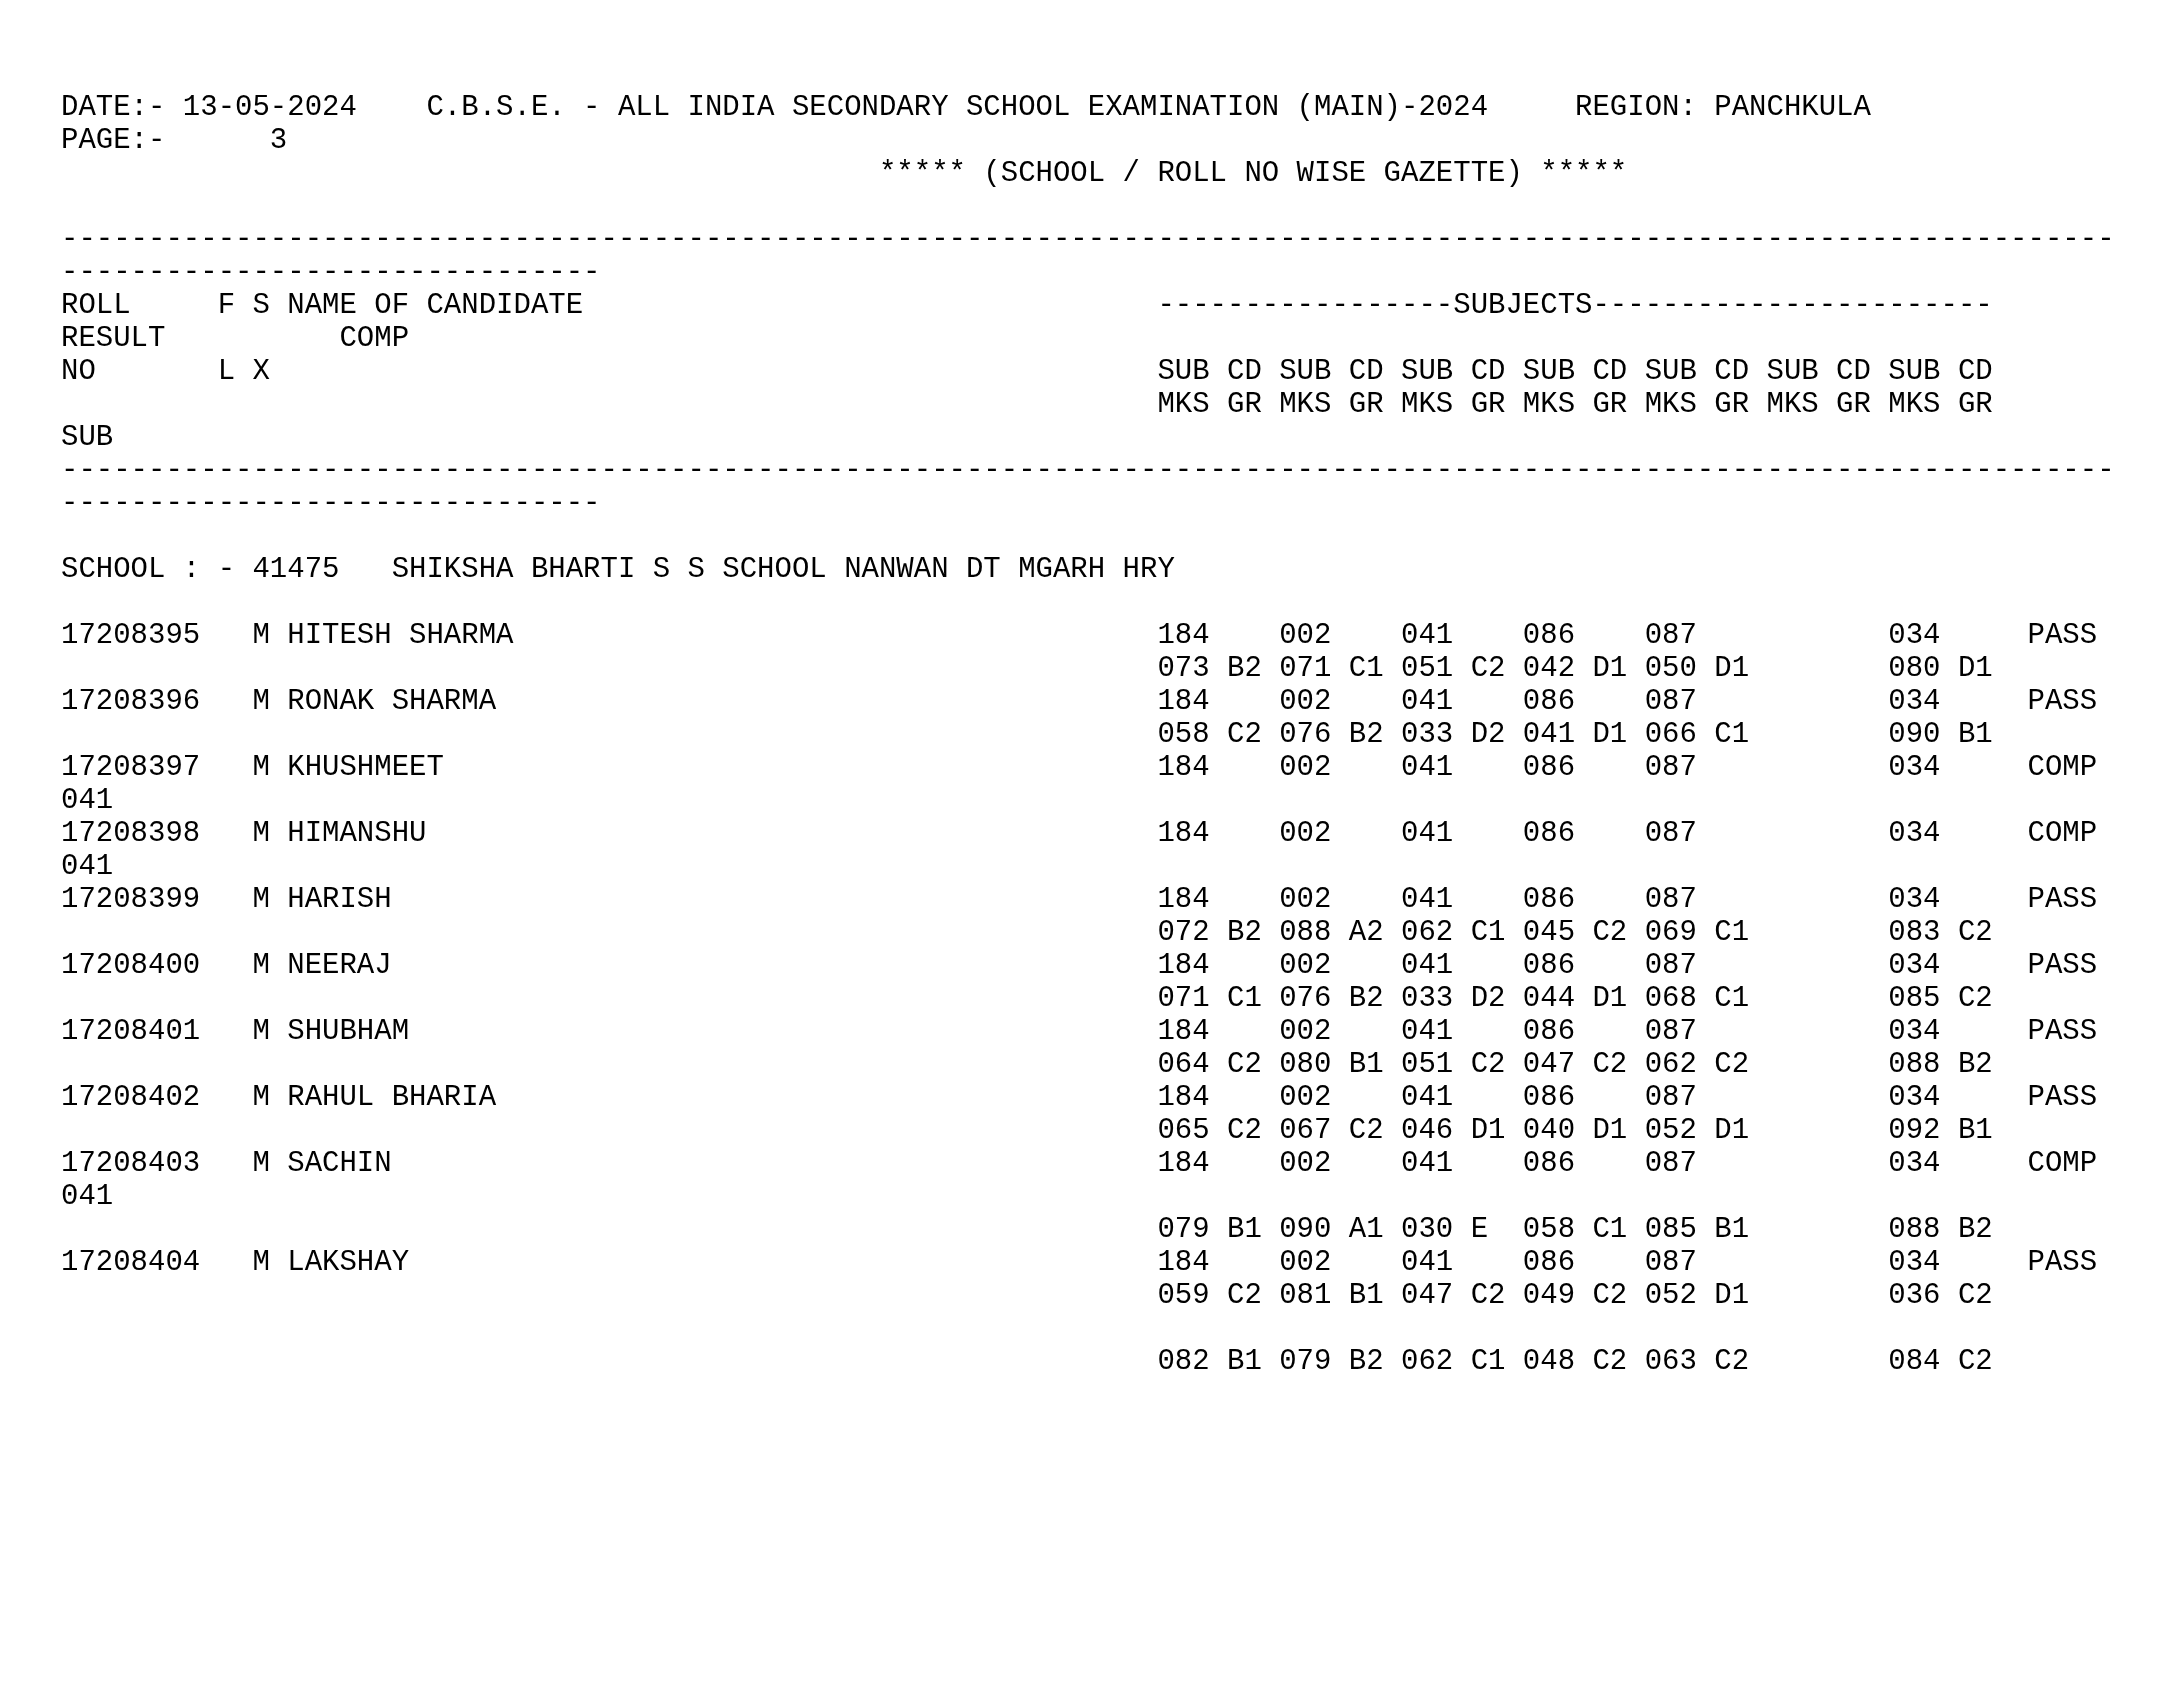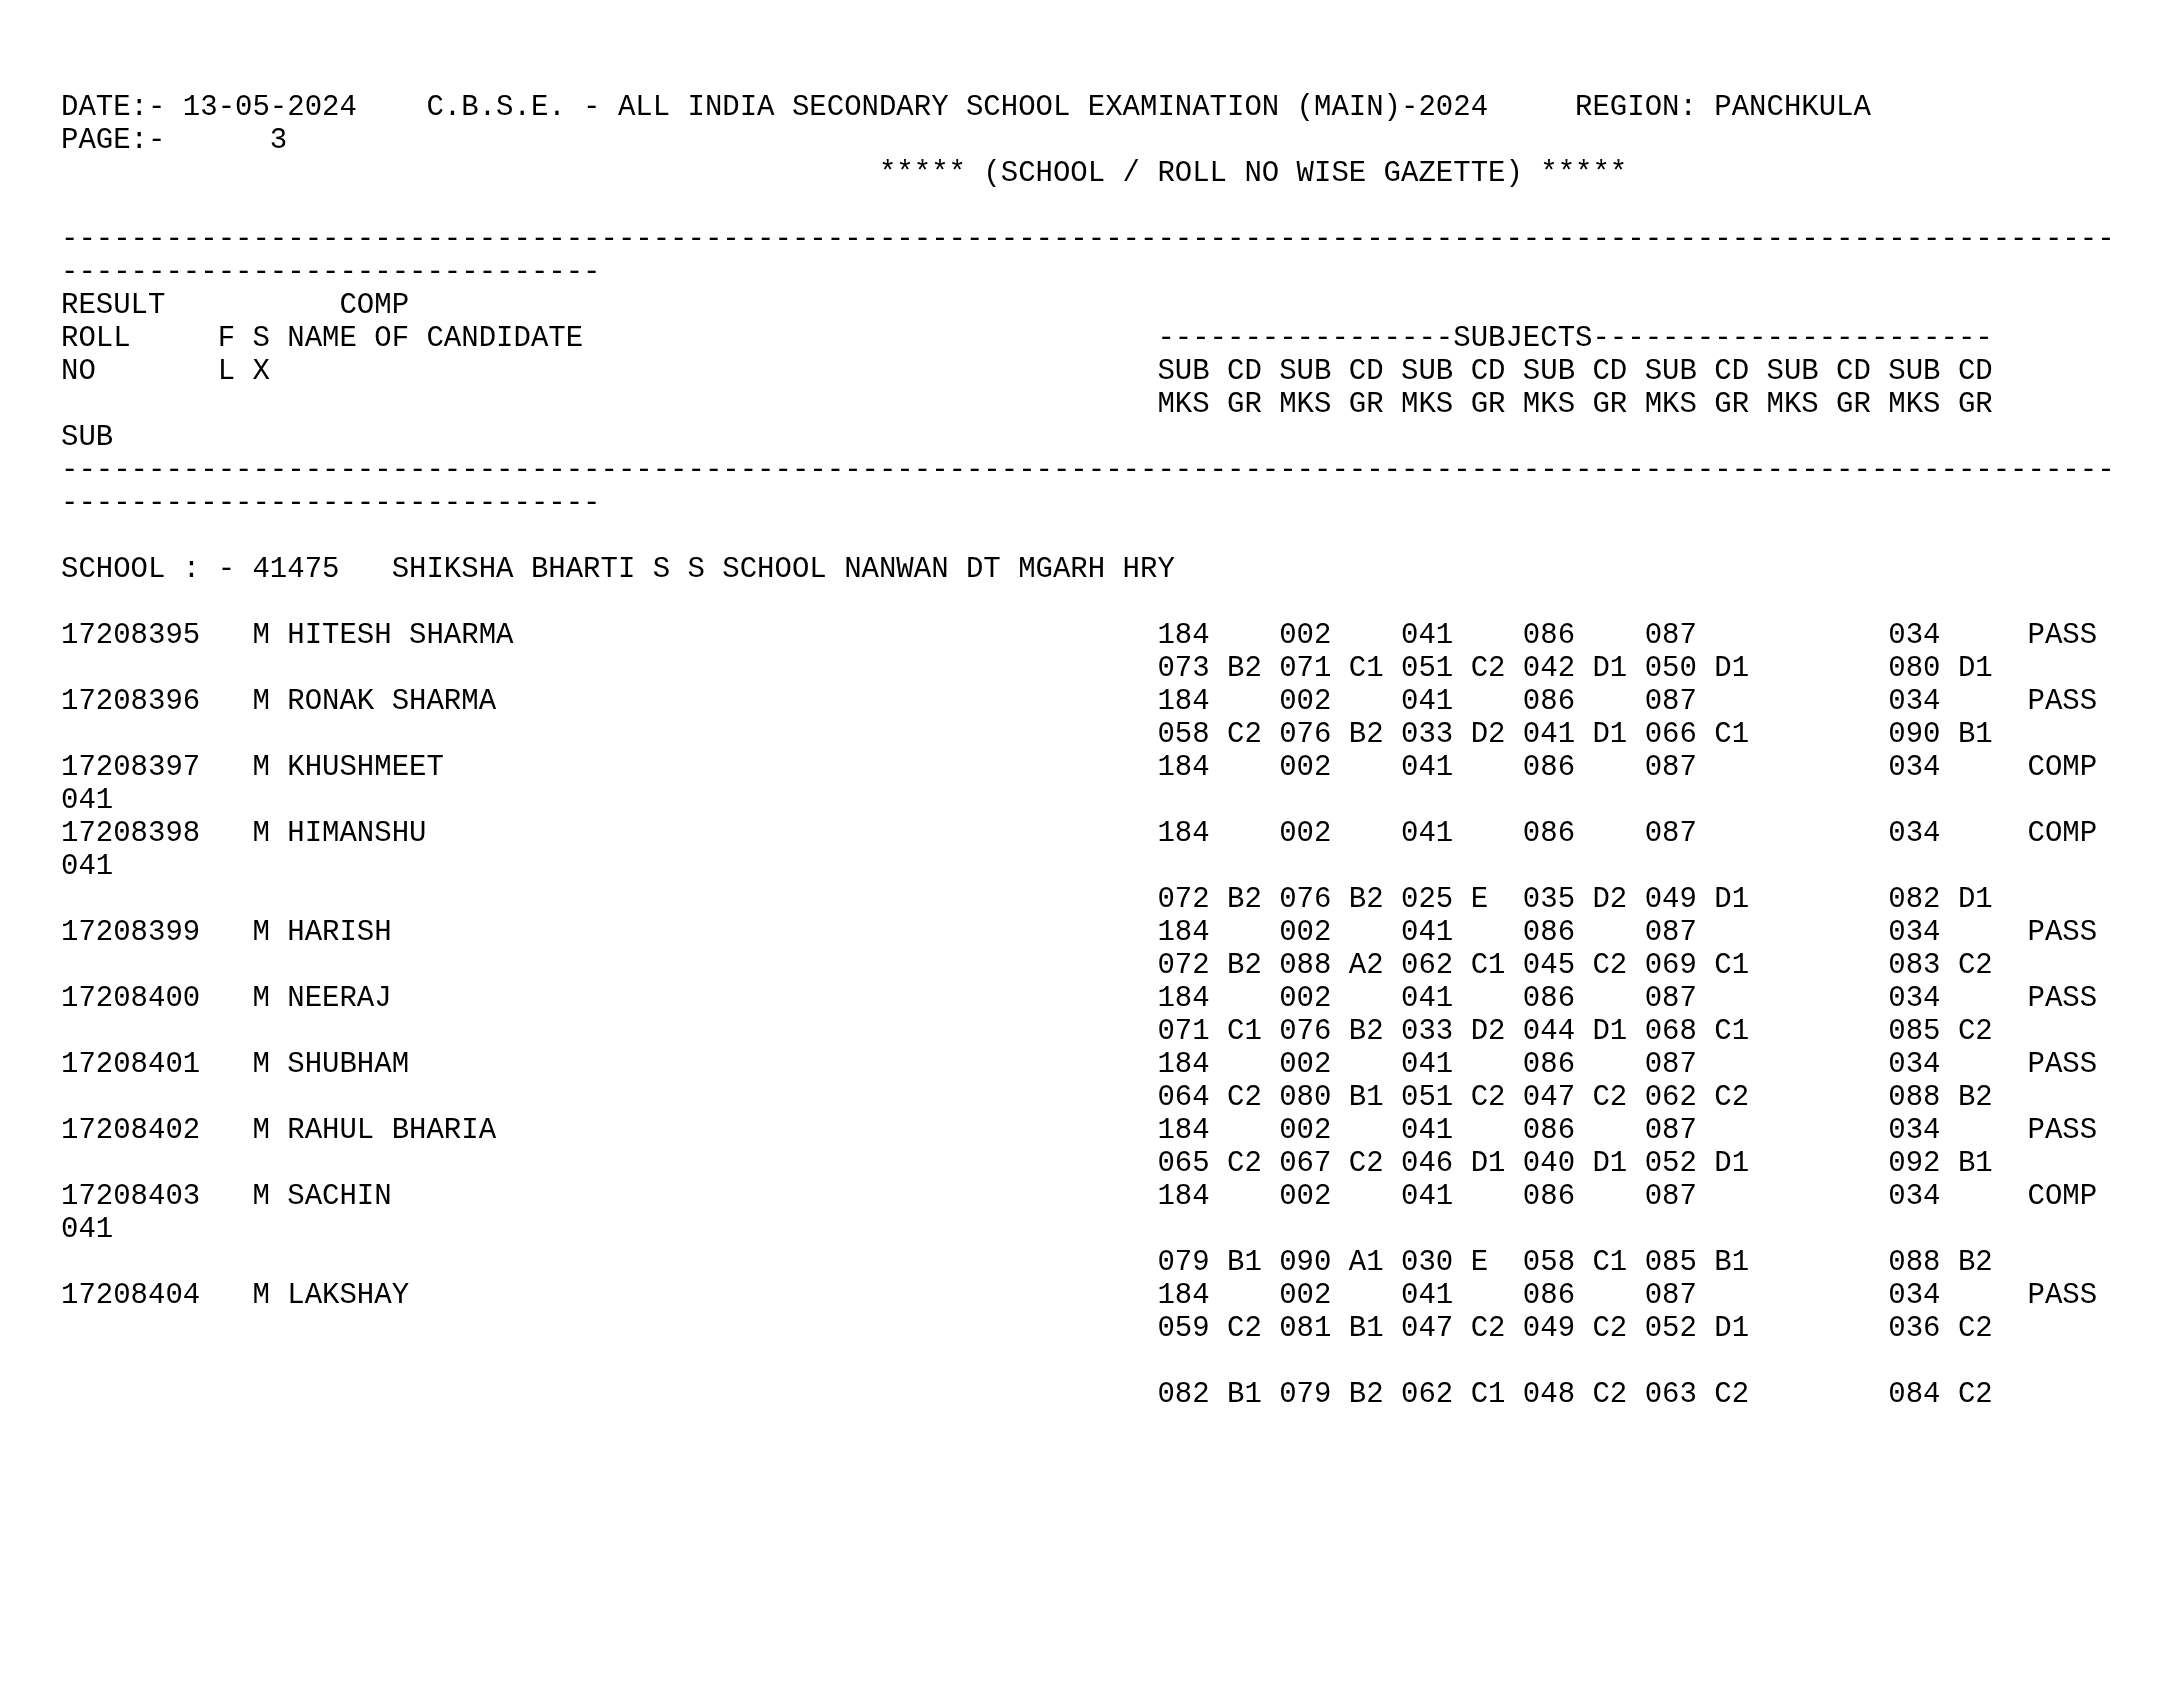--- a/index.html
+++ b/index.html
@@ -30,39 +30,38 @@
 <body>
 
 <div class="page">
   <div class="doc" id="doc">
       <div class="line">DATE:- 13-05-2024    C.B.S.E. - ALL INDIA SECONDARY SCHOOL EXAMINATION (MAIN)-2024     REGION: PANCHKULA</div>
       <div class="line">PAGE:-      3</div>
       <div class="line">                                               ***** (SCHOOL / ROLL NO WISE GAZETTE) *****</div>
       <div class="line"></div>
       <div class="line">----------------------------------------------------------------------------------------------------------------------</div>
       <div class="line">-------------------------------</div>
+      <div class="line">ROLL     F S NAME OF CANDIDATE                                 -----------------SUBJECTS-----------------------</div>
       <div class="line">RESULT          COMP</div>
-      <div class="line">ROLL     F S NAME OF CANDIDATE                                 -----------------SUBJECTS-----------------------</div>
       <div class="line">NO       L X                                                   SUB CD SUB CD SUB CD SUB CD SUB CD SUB CD SUB CD</div>
       <div class="line">                                                               MKS GR MKS GR MKS GR MKS GR MKS GR MKS GR MKS GR</div>
       <div class="line">SUB</div>
       <div class="line">----------------------------------------------------------------------------------------------------------------------</div>
       <div class="line">-------------------------------</div>
       <div class="line"></div>
       <div class="line">SCHOOL : - 41475   SHIKSHA BHARTI S S SCHOOL NANWAN DT MGARH HRY</div>
       <div class="line"></div>
       <div class="line">17208395   M HITESH SHARMA                                     184    002    041    086    087           034     PASS</div>
       <div class="line">                                                               073 B2 071 C1 051 C2 042 D1 050 D1        080 D1</div>
       <div class="line">17208396   M RONAK SHARMA                                      184    002    041    086    087           034     PASS</div>
       <div class="line">                                                               058 C2 076 B2 033 D2 041 D1 066 C1        090 B1</div>
       <div class="line">17208397   M KHUSHMEET                                         184    002    041    086    087           034     COMP</div>
       <div class="line">041</div>
       <div class="line">17208398   M HIMANSHU                                          184    002    041    086    087           034     COMP</div>
       <div class="line">041</div>
-      <div class="line">                                                               072 B2 076 B2 025 E  035 D2 049 D1        082 D1</div>
       <div class="line">17208399   M HARISH                                            184    002    041    086    087           034     PASS</div>
       <div class="line">                                                               072 B2 088 A2 062 C1 045 C2 069 C1        083 C2</div>
       <div class="line">17208400   M NEERAJ                                            184    002    041    086    087           034     PASS</div>
       <div class="line">                                                               071 C1 076 B2 033 D2 044 D1 068 C1        085 C2</div>
       <div class="line">17208401   M SHUBHAM                                           184    002    041    086    087           034     PASS</div>
       <div class="line">                                                               064 C2 080 B1 051 C2 047 C2 062 C2        088 B2</div>
       <div class="line">17208402   M RAHUL BHARIA                                      184    002    041    086    087           034     PASS</div>
       <div class="line">                                                               065 C2 067 C2 046 D1 040 D1 052 D1        092 B1</div>
       <div class="line">17208403   M SACHIN                                            184    002    041    086    087           034     COMP</div>
       <div class="line">041</div>

